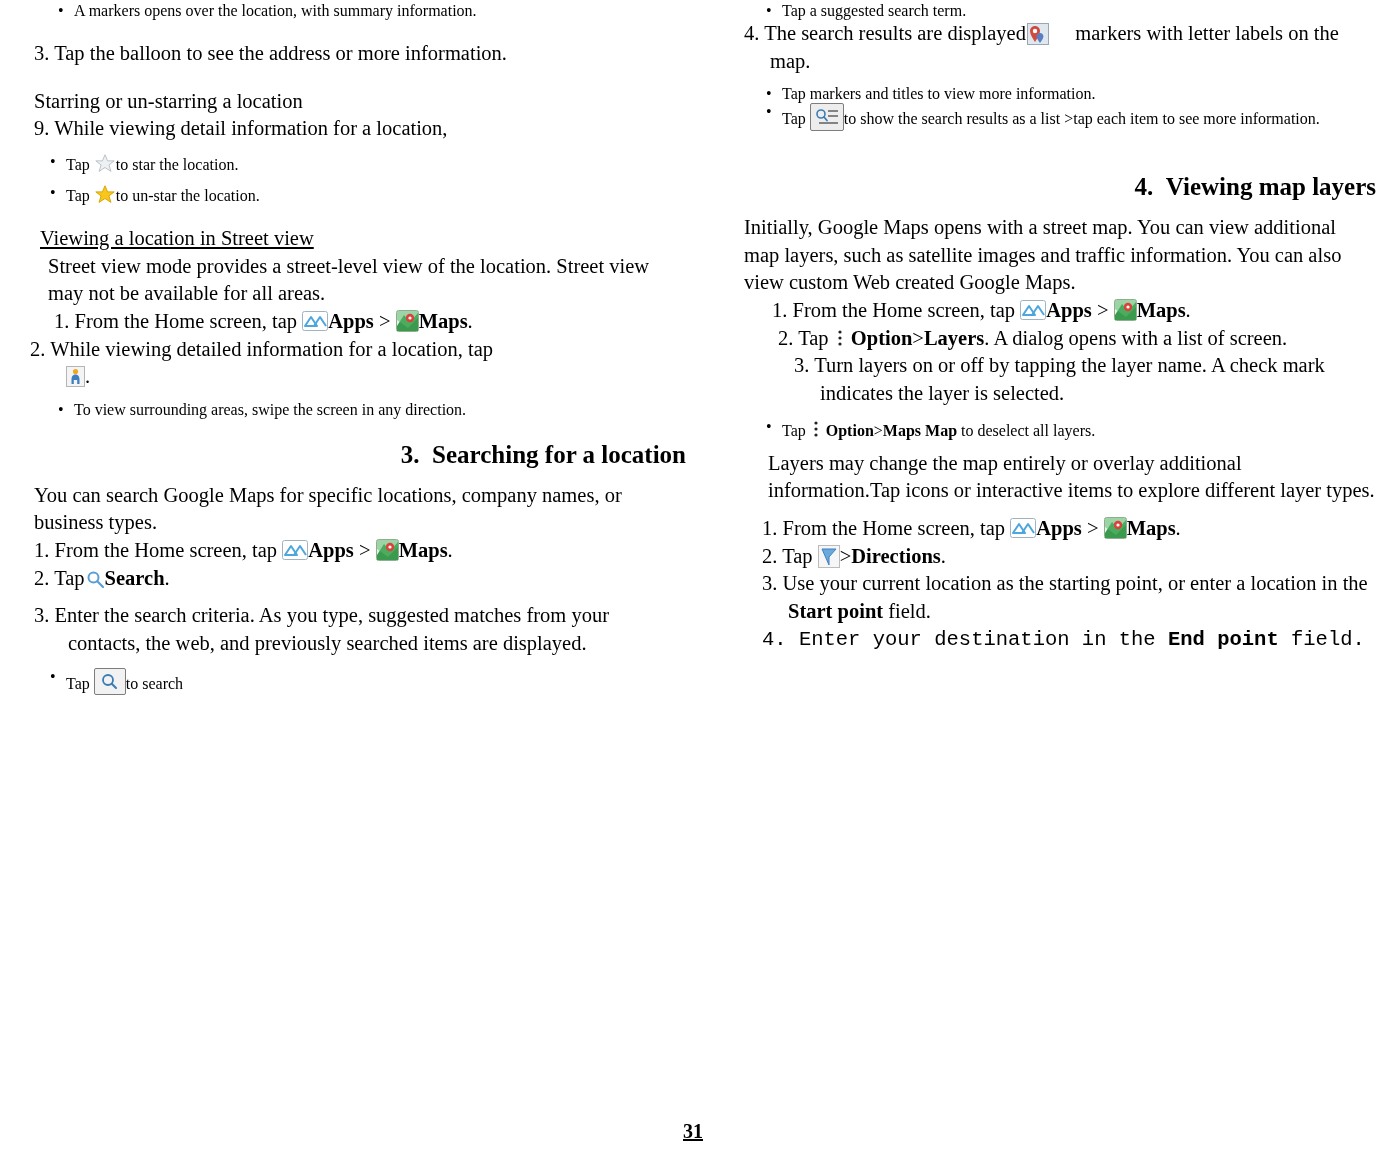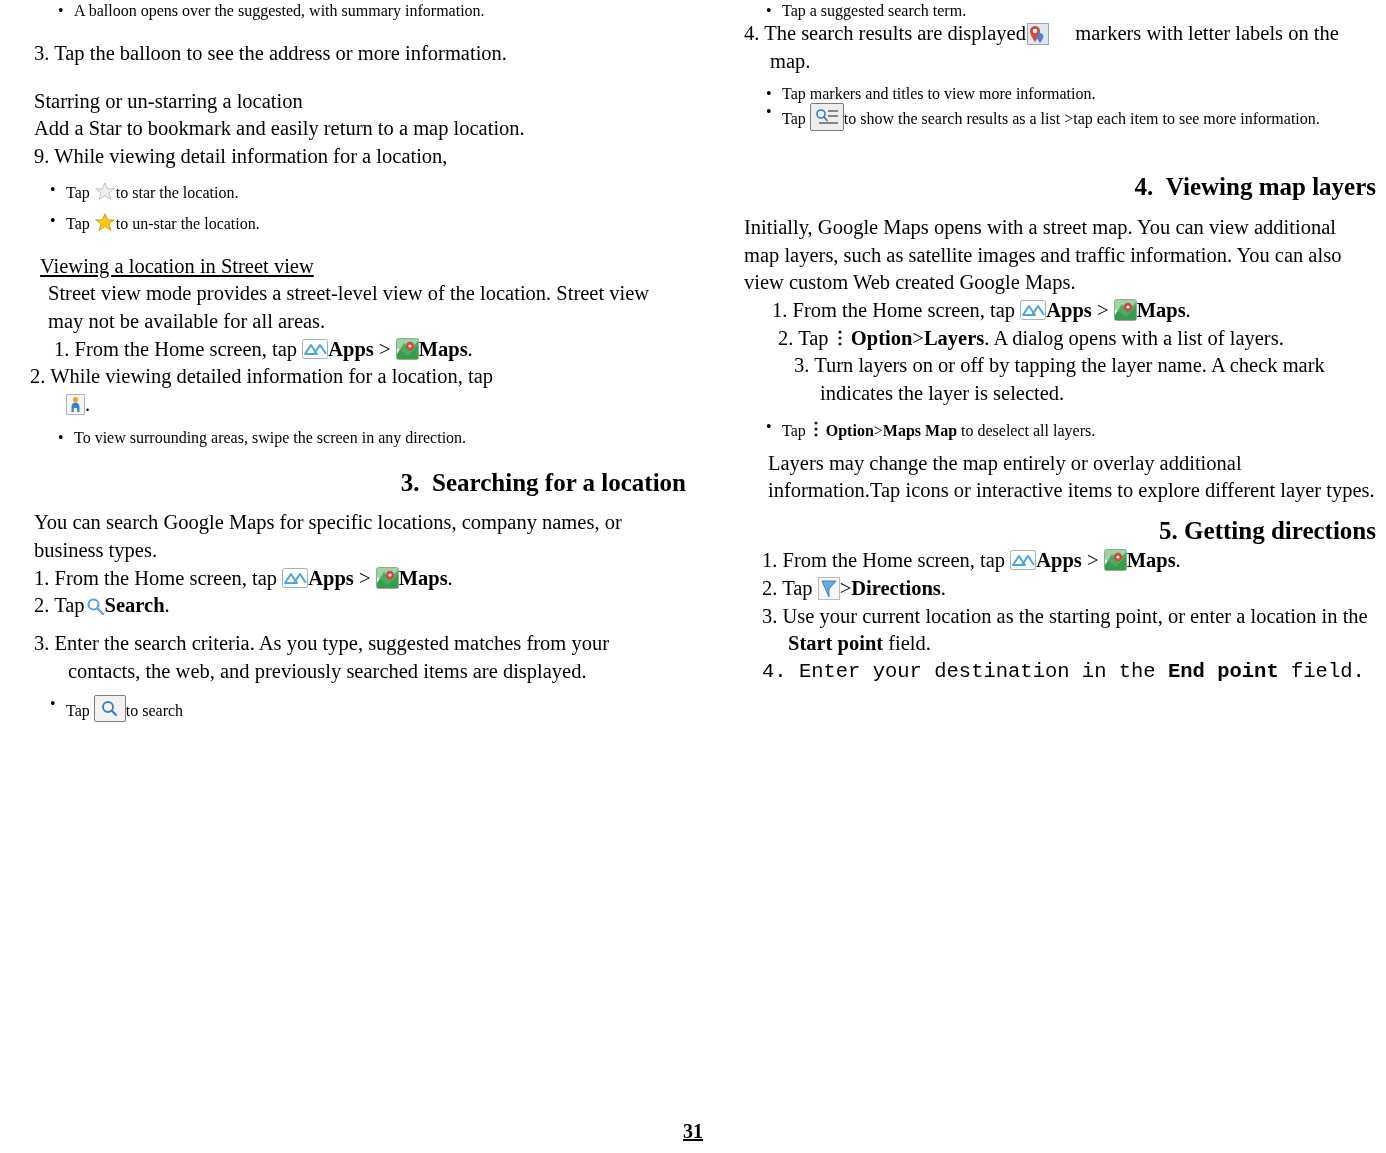--- a/index.html
+++ b/index.html
@@ -138,36 +138,33 @@
   }
 </style>
 </head>
 <body>
 
 <div class="page">
 
   <div class="col col-left">
 
     <div class="bullet" style="margin-left:26px; margin-top:2px;">
-      <span>A balloon opens over the suggested, with summary information.</span>
+      <span>A markers opens over the location, with summary information.</span>
     </div>
 
     <div class="blank"></div>
 
     <div class="txt" style="margin-left:8px;">
       <span>3. Tap the balloon to see the address or more information.</span>
     </div>
 
     <div class="blank"></div>
 
     <div class="txt" style="margin-left:8px;">
       <span>Starring or un-starring a location</span>
-    </div>
-    <div class="txt" style="margin-left:8px;">
-      <span>Add a Star to bookmark and easily return to a map location.</span>
     </div>
     <div class="txt" style="margin-left:8px;">
       <span>9. While viewing detail information for a location,</span>
     </div>
 
     <div class="blank-s"></div>
 
     <div class="bullet" style="margin-left:18px;">
       <span>Tap</span>
       <span class="icon icon-star-gray">
@@ -375,21 +372,21 @@
     <div class="txt" style="margin-left:62px;">
       <span style="display:block; padding-left:26px; text-indent:-26px;">
         <span>2. Tap</span>
         <span class="icon icon-option">
           <svg viewBox="0 0 12 22" width="12" height="22">
             <circle cx="6" cy="5" r="1.6" fill="#222"></circle>
             <circle cx="6" cy="11" r="1.6" fill="#222"></circle>
             <circle cx="6" cy="17" r="1.6" fill="#222"></circle>
           </svg>
         </span>
-        <b>Option</b><span>&gt;</span><b>Layers</b><span>. A dialog opens with a list of layers.</span>
+        <b>Option</b><span>&gt;</span><b>Layers</b><span>. A dialog opens with a list of screen.</span>
       </span>
     </div>
 
     <div class="txt" style="margin-left:70px;">
       <span style="display:block; padding-left:26px; text-indent:-26px;margin-left:8px;">3. Turn layers on or off by tapping the layer name. A check mark indicates the layer is selected.</span>
     </div>
 
     <div class="blank-s"></div>
 
     <div class="bullet" style="margin-left:44px;">
@@ -405,23 +402,20 @@
     </div>
 
     <div class="blank-s"></div>
 
     <div class="txt" style="margin-left:52px;">
       <span>Layers may change the map entirely or overlay additional information.Tap icons or interactive items to explore different layer types.</span>
     </div>
 
     <div class="blank-s"></div>
 
-    <h2 class="sect" style="margin-left:26px;">
-      <span>5. Getting directions</span>
-    </h2>
 
     <div class="txt" style="margin-left:46px;">
       <span>1. From the Home screen, tap</span>
       <span class="icon icon-apps">
         <svg viewBox="0 0 26 20" width="26" height="20">
           <rect x="0.5" y="0.5" width="25" height="19" rx="2" fill="#ffffff" stroke="#9fb3c2" stroke-width="1"></rect>
           <path d="M3 15 L9 6 L15 15 Z" fill="#ffffff" stroke="#4da6dd" stroke-width="2" stroke-linejoin="round"></path>
           <path d="M12 15 L18 6 L24 15" fill="none" stroke="#4da6dd" stroke-width="2" stroke-linejoin="round"></path>
         </svg>
       </span><b>Apps</b>

